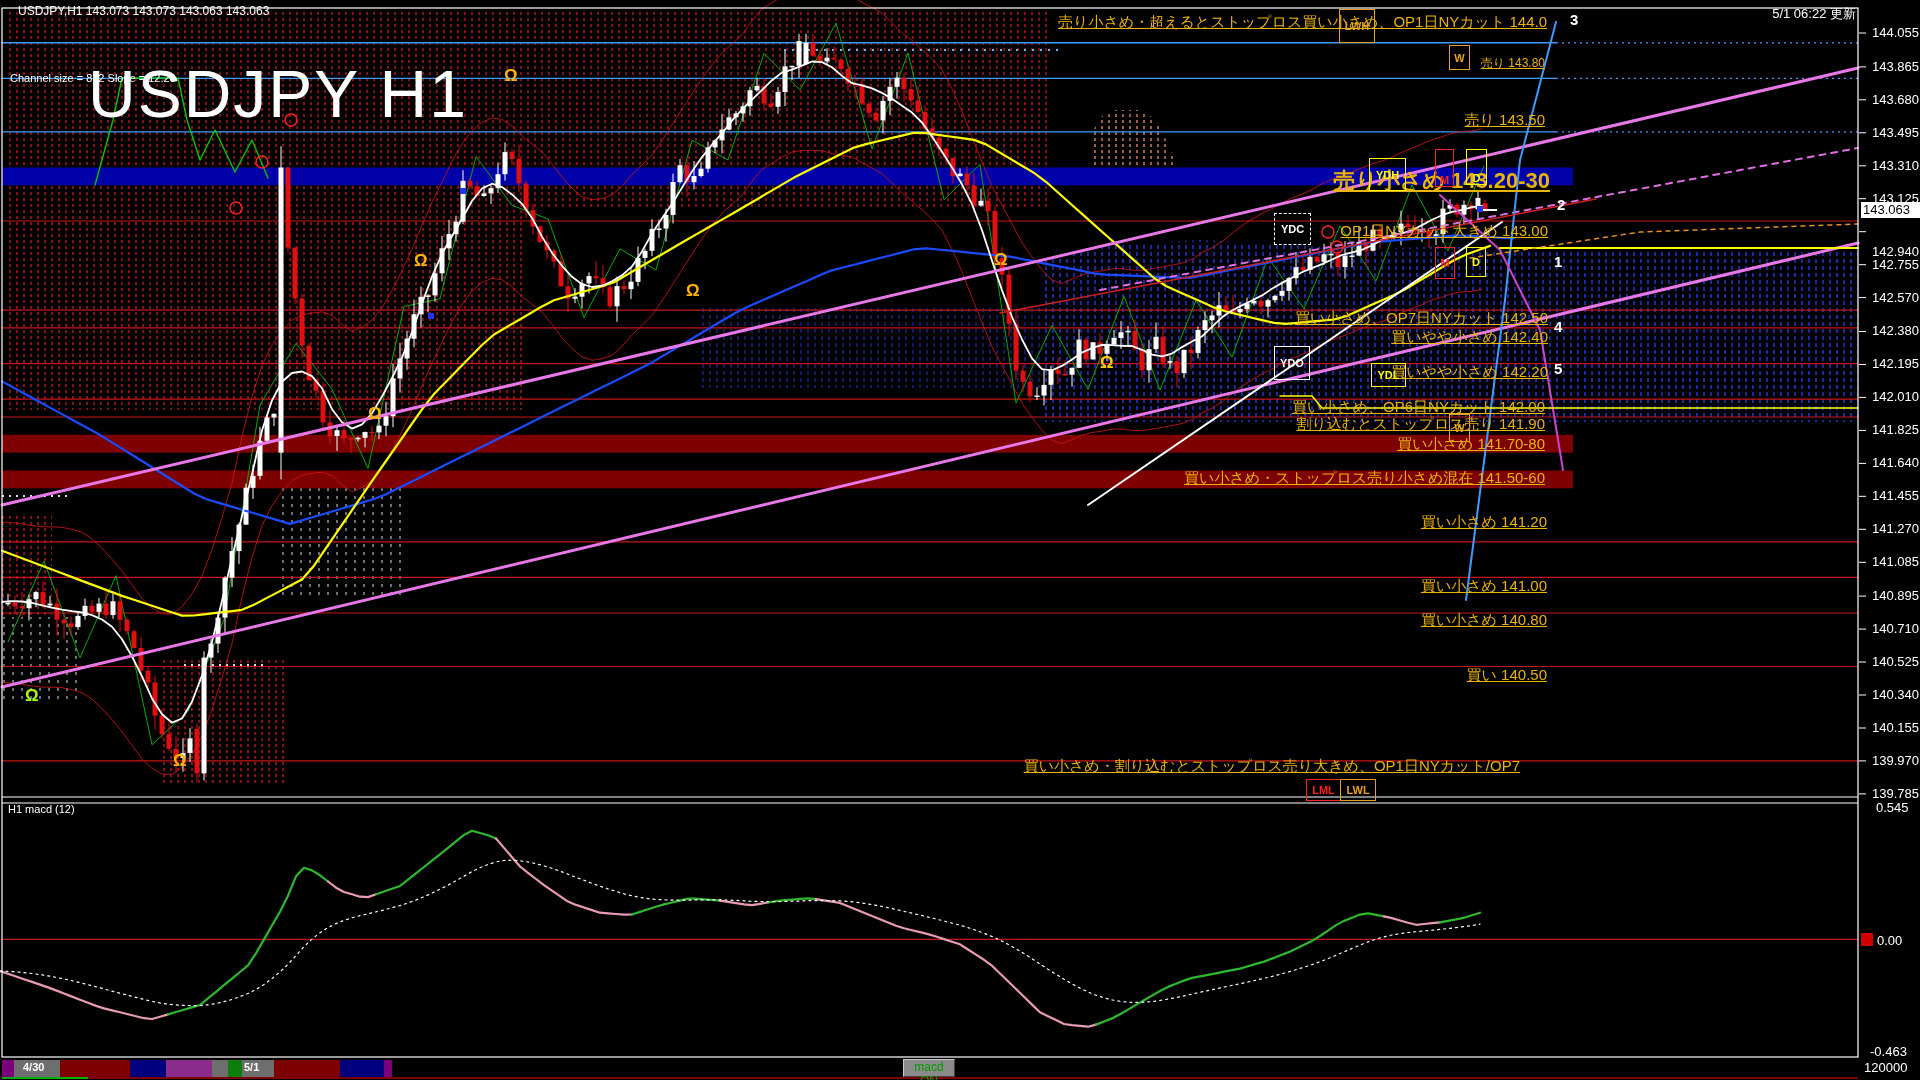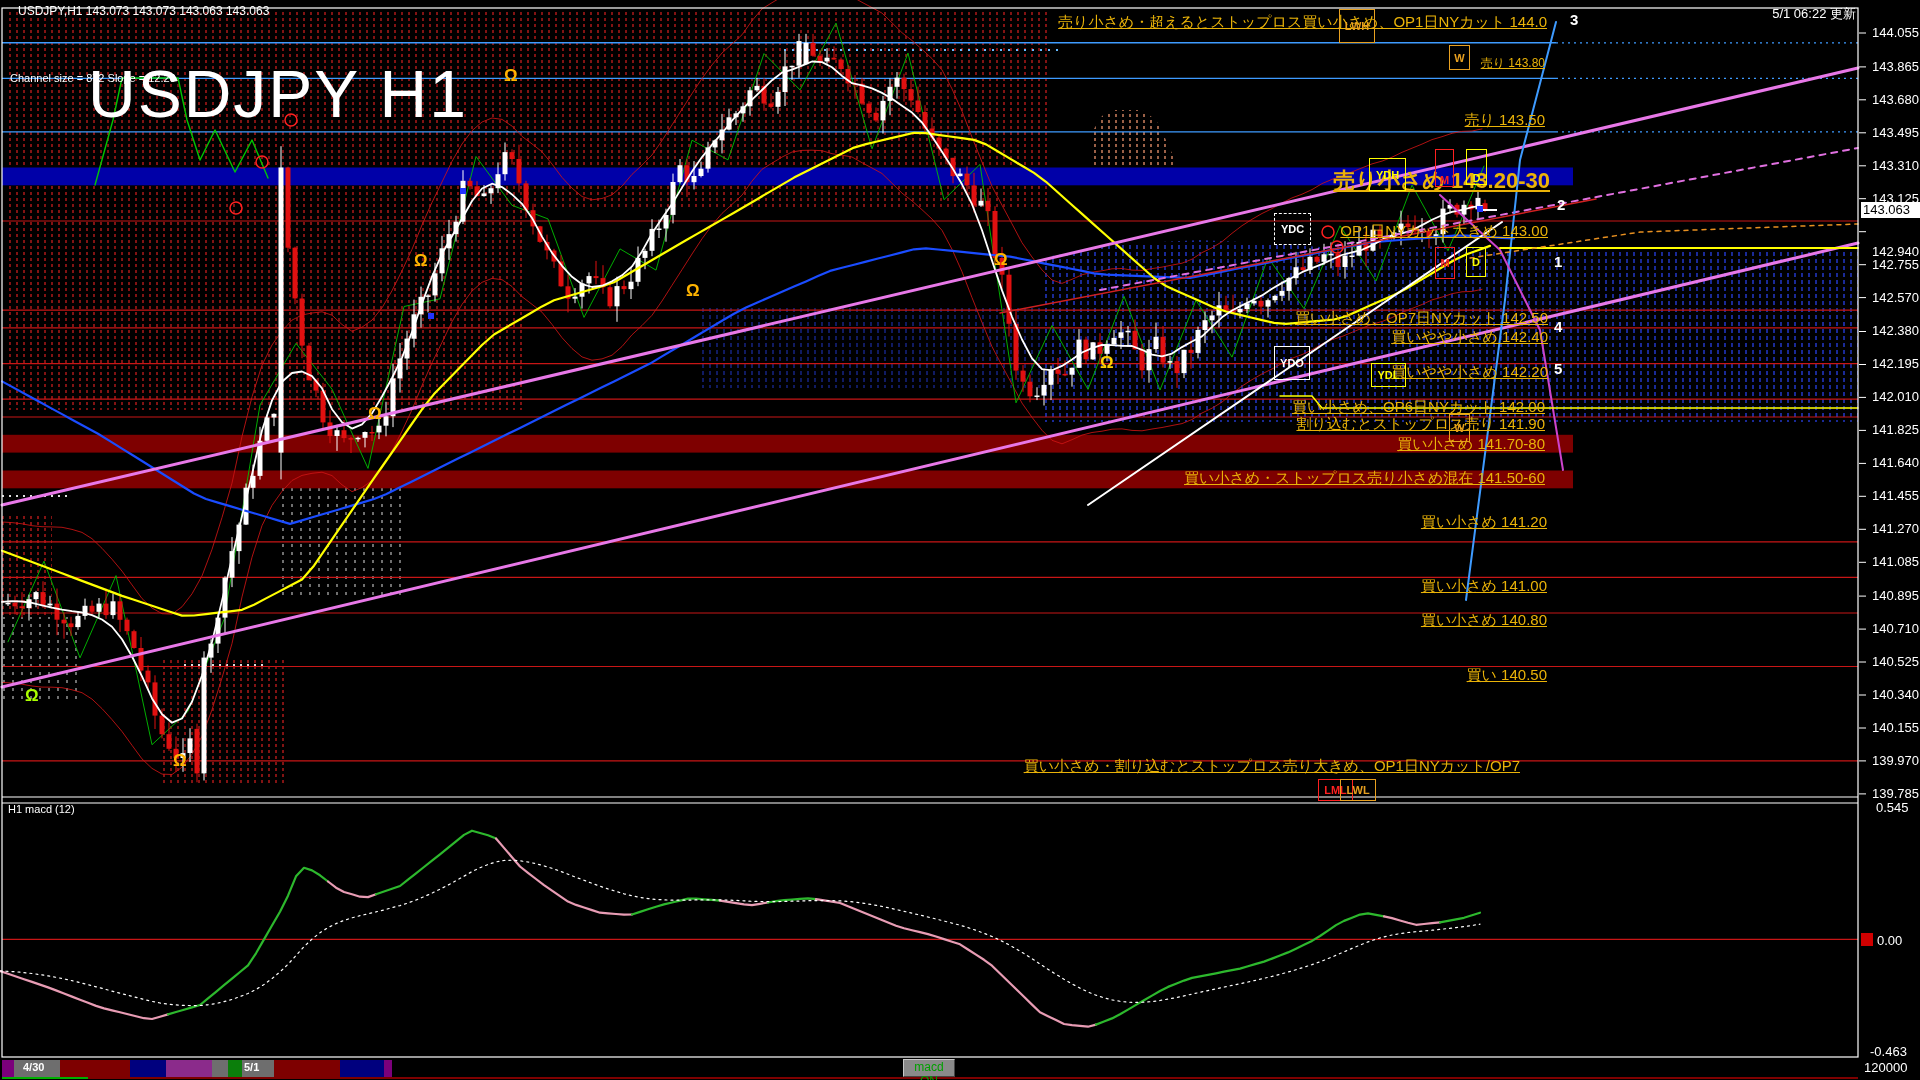--- a/index.html
+++ b/index.html
@@ -649,21 +649,21 @@
       <div class="box" style="left: 1449px; top: 45px; width: 19px; height: 23px; border: 1px solid rgb(232, 160, 32); color: rgb(232, 160, 32);">W</div>
       <div class="box" style="left: 1369px; top: 158px; width: 35px; height: 31px; border: 1px solid rgb(255, 255, 0); color: rgb(255, 255, 0);">YDH</div>
       <div class="box pos-bottom" style="left: 1435px; top: 149px; width: 17px; height: 36px; border: 1px solid rgb(255, 32, 32); color: rgb(255, 32, 32);">M</div>
       <div class="box pos-bottom" style="left: 1466px; top: 149px; width: 19px; height: 34px; border: 1px solid rgb(255, 255, 0); color: rgb(255, 255, 0);">D</div>
       <div class="box" style="left: 1274px; top: 213px; width: 35px; height: 30px; border: 1px dashed rgb(255, 255, 255); color: rgb(255, 255, 255);">YDC</div>
       <div class="box" style="left: 1435px; top: 247px; width: 18px; height: 30px; border: 1px solid rgb(255, 32, 32); color: rgb(255, 32, 32);">M</div>
       <div class="box" style="left: 1466px; top: 247px; width: 18px; height: 28px; border: 1px solid rgb(255, 255, 0); color: rgb(255, 255, 0);">D</div>
       <div class="box" style="left: 1274px; top: 346px; width: 34px; height: 32px; border: 1px solid rgb(255, 255, 255); color: rgb(255, 255, 255);">YDO</div>
       <div class="box" style="left: 1371px; top: 363px; width: 33px; height: 22px; border: 1px solid rgb(255, 255, 0); color: rgb(255, 255, 0);">YDL</div>
       <div class="box" style="left: 1449px; top: 414px; width: 19px; height: 26px; border: 1px solid rgb(232, 160, 32); color: rgb(232, 160, 32);">W</div>
-      <div class="box" style="left: 1306px; top: 779px; width: 33px; height: 20px; border: 1px solid rgb(255, 32, 32); color: rgb(255, 32, 32); margin-left: 12px;">LML</div>
+      <div class="box" style="left: 1306px; top: 779px; width: 33px; height: 20px; border: 1px solid rgb(255, 32, 32); color: rgb(255, 32, 32);">LML</div>
       <div class="box" style="left: 1340px; top: 779px; width: 34px; height: 20px; border: 1px solid rgb(232, 160, 32); color: rgb(232, 160, 32);">LWL</div>
       <div class="wave-num" style="left: 1570px; top: 11px;">3</div>
       <div class="wave-num" style="left: 1557px; top: 196px;">2</div>
       <div class="wave-num" style="left: 1554px; top: 253px;">1</div>
       <div class="wave-num" style="left: 1554px; top: 318px;">4</div>
       <div class="wave-num" style="left: 1554px; top: 360px;">5</div>
       <div class="txt" style="left: 504px; top: 66px; color: rgb(255, 180, 0); font-size: 17px; font-weight: bold;">Ω</div>
       <div class="txt" style="left: 414px; top: 251px; color: rgb(255, 180, 0); font-size: 17px; font-weight: bold;">Ω</div>
       <div class="txt" style="left: 368px; top: 404px; color: rgb(255, 180, 0); font-size: 17px; font-weight: bold;">Ω</div>
       <div class="txt" style="left: 686px; top: 281px; color: rgb(255, 180, 0); font-size: 17px; font-weight: bold;">Ω</div>

